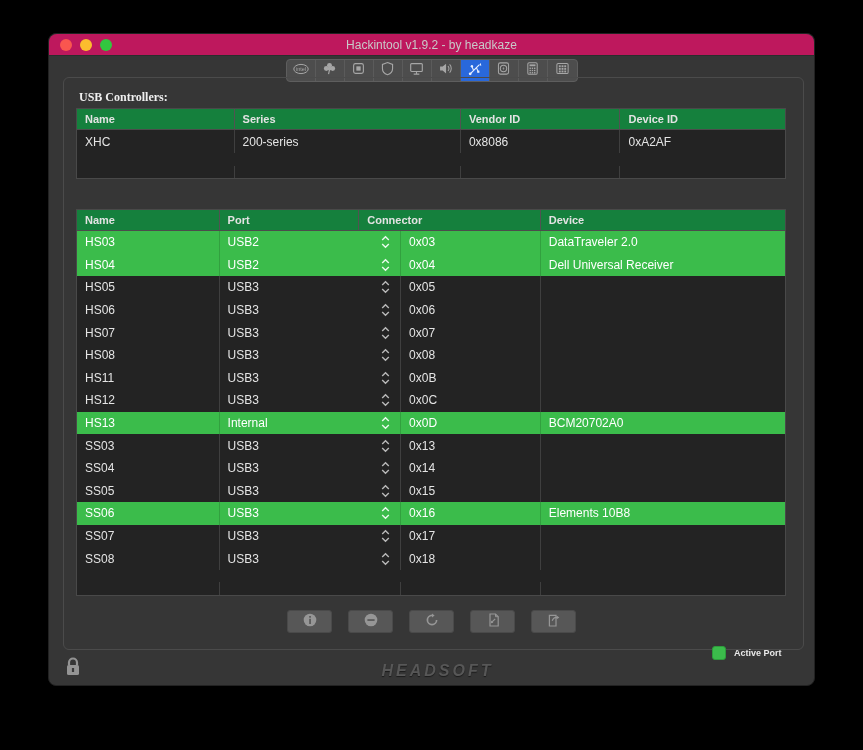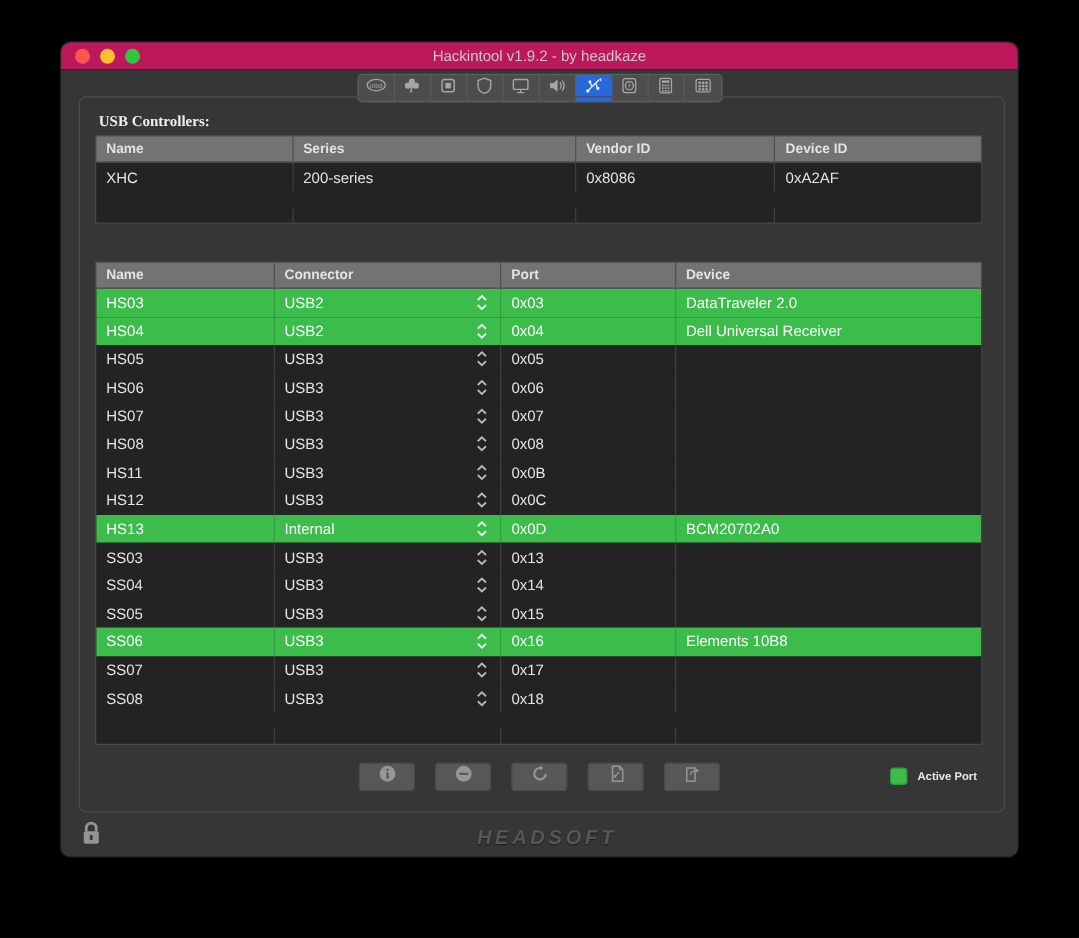--- a/index.html
+++ b/index.html
@@ -38,21 +38,21 @@
     border:1px solid #4b4b4b; border-radius:6px; }
 
   .section-label { position:absolute; font-size:12px; font-weight:bold; color:#efefef; }
   .lbl-controllers { left:30px; top:56px;font-family:Liberation Serif, serif; }
   .lbl-ports { left:30px; top:173px; }
 
   
   .table { position:absolute; background:#232323; border:1px solid #494949; display:flex; flex-direction:column; }
   .t-controllers { left:27px; top:74px; width:710px; height:71px; }
   .t-ports { left:27px; top:175px; width:710px; height:387px; }
-  .thead { display:flex; background:#737373; border-bottom:1px solid #4c4c4c; flex:0 0 auto; }
+  .thead { display:flex; background:#15803d; border-bottom:1px solid #4c4c4c; flex:0 0 auto; }
   .th { font-size:11px; font-weight:bold; color:#e3e3e3; padding:4px 0 4px 8px;
     border-right:1px solid #525252; height:20px; }
   .th:last-child{ border-right:none; }
   .tbody { flex:1 1 auto; display:flex; flex-direction:column; overflow:hidden; }
   .trow { display:flex; flex:0 0 auto; height:22.6px; align-items:center; }
   .cell { font-size:12px; color:#e4e4e4; padding-left:8px; height:100%;
     border-right:1px solid #3f3f3f; display:flex; align-items:center; overflow:hidden; white-space:nowrap; }
   .cell:last-child{ border-right:none; }
   .trow.active { background:#3bbc4b; }
   .trow.active .cell { color:#fff; border-right-color:rgba(0,0,0,.15); }
@@ -72,21 +72,21 @@
   
   .actions { position:absolute; left:0; top:576px; width:100%; display:flex;
     justify-content:center; gap:16px; }
   .abtn { width:45px; height:23px; background:#575757; border:1px solid #4a4a4a;
     border-radius:3px; display:flex; align-items:center; justify-content:center; }
   .abtn svg { stroke:#969696; fill:none; }
   .abtn svg .f { fill:#969696; stroke:none; }
   .abtn svg .cut { fill:#575757; stroke:none; }
 
   
-  .legend { position:absolute; left:663px; top:580px; display:flex; align-items:center; gap:8px; }
+  .legend { position:absolute; left:663px; top:612px; display:flex; align-items:center; gap:8px; }
   .legend-swatch { width:14px; height:14px; border-radius:3px; background:#3bbc4b; border:1px solid #2e9c3c; }
   .legend-label { font-size:9px; font-weight:bold; color:#e9e9e9; }
 
   
   .lock { position:absolute; left:14px; top:622px; }
   .lock svg { stroke:#949494; fill:none; }
   .lock svg .f { fill:#949494; stroke:none; }
   .brand { position:absolute; left:6px; top:628px; width:100%; text-align:center;
     font-size:16px; font-weight:bold; font-style:italic; letter-spacing:3px;
     color:#575757; text-shadow:0 1px 1px rgba(0,0,0,.5); }
@@ -220,22 +220,22 @@
         <div class="cell cc3"></div>
         <div class="cell cc4"></div>
       </div>
     </div>
 
     <div class="section-label lbl-ports">USB Ports:</div>
 
     <div class="table t-ports">
       <div class="thead">
         <div class="th pc1">Name</div>
+        <div class="th pc3">Port</div>
         <div class="th pc2">Connector</div>
-        <div class="th pc3">Port</div>
         <div class="th pc4">Device</div>
       </div>
       <div class="tbody">
   <div class="trow active">
     <div class="cell pc1">HS03</div>
     <div class="cell pc2 conn">
       <span>USB2</span>
       <span class="stepper">
                 <svg width="9" height="14" viewBox="0 0 9 14">
                   <path d="M1.2 5 L4.5 1.8 L7.8 5" stroke-width="1.4"></path>

